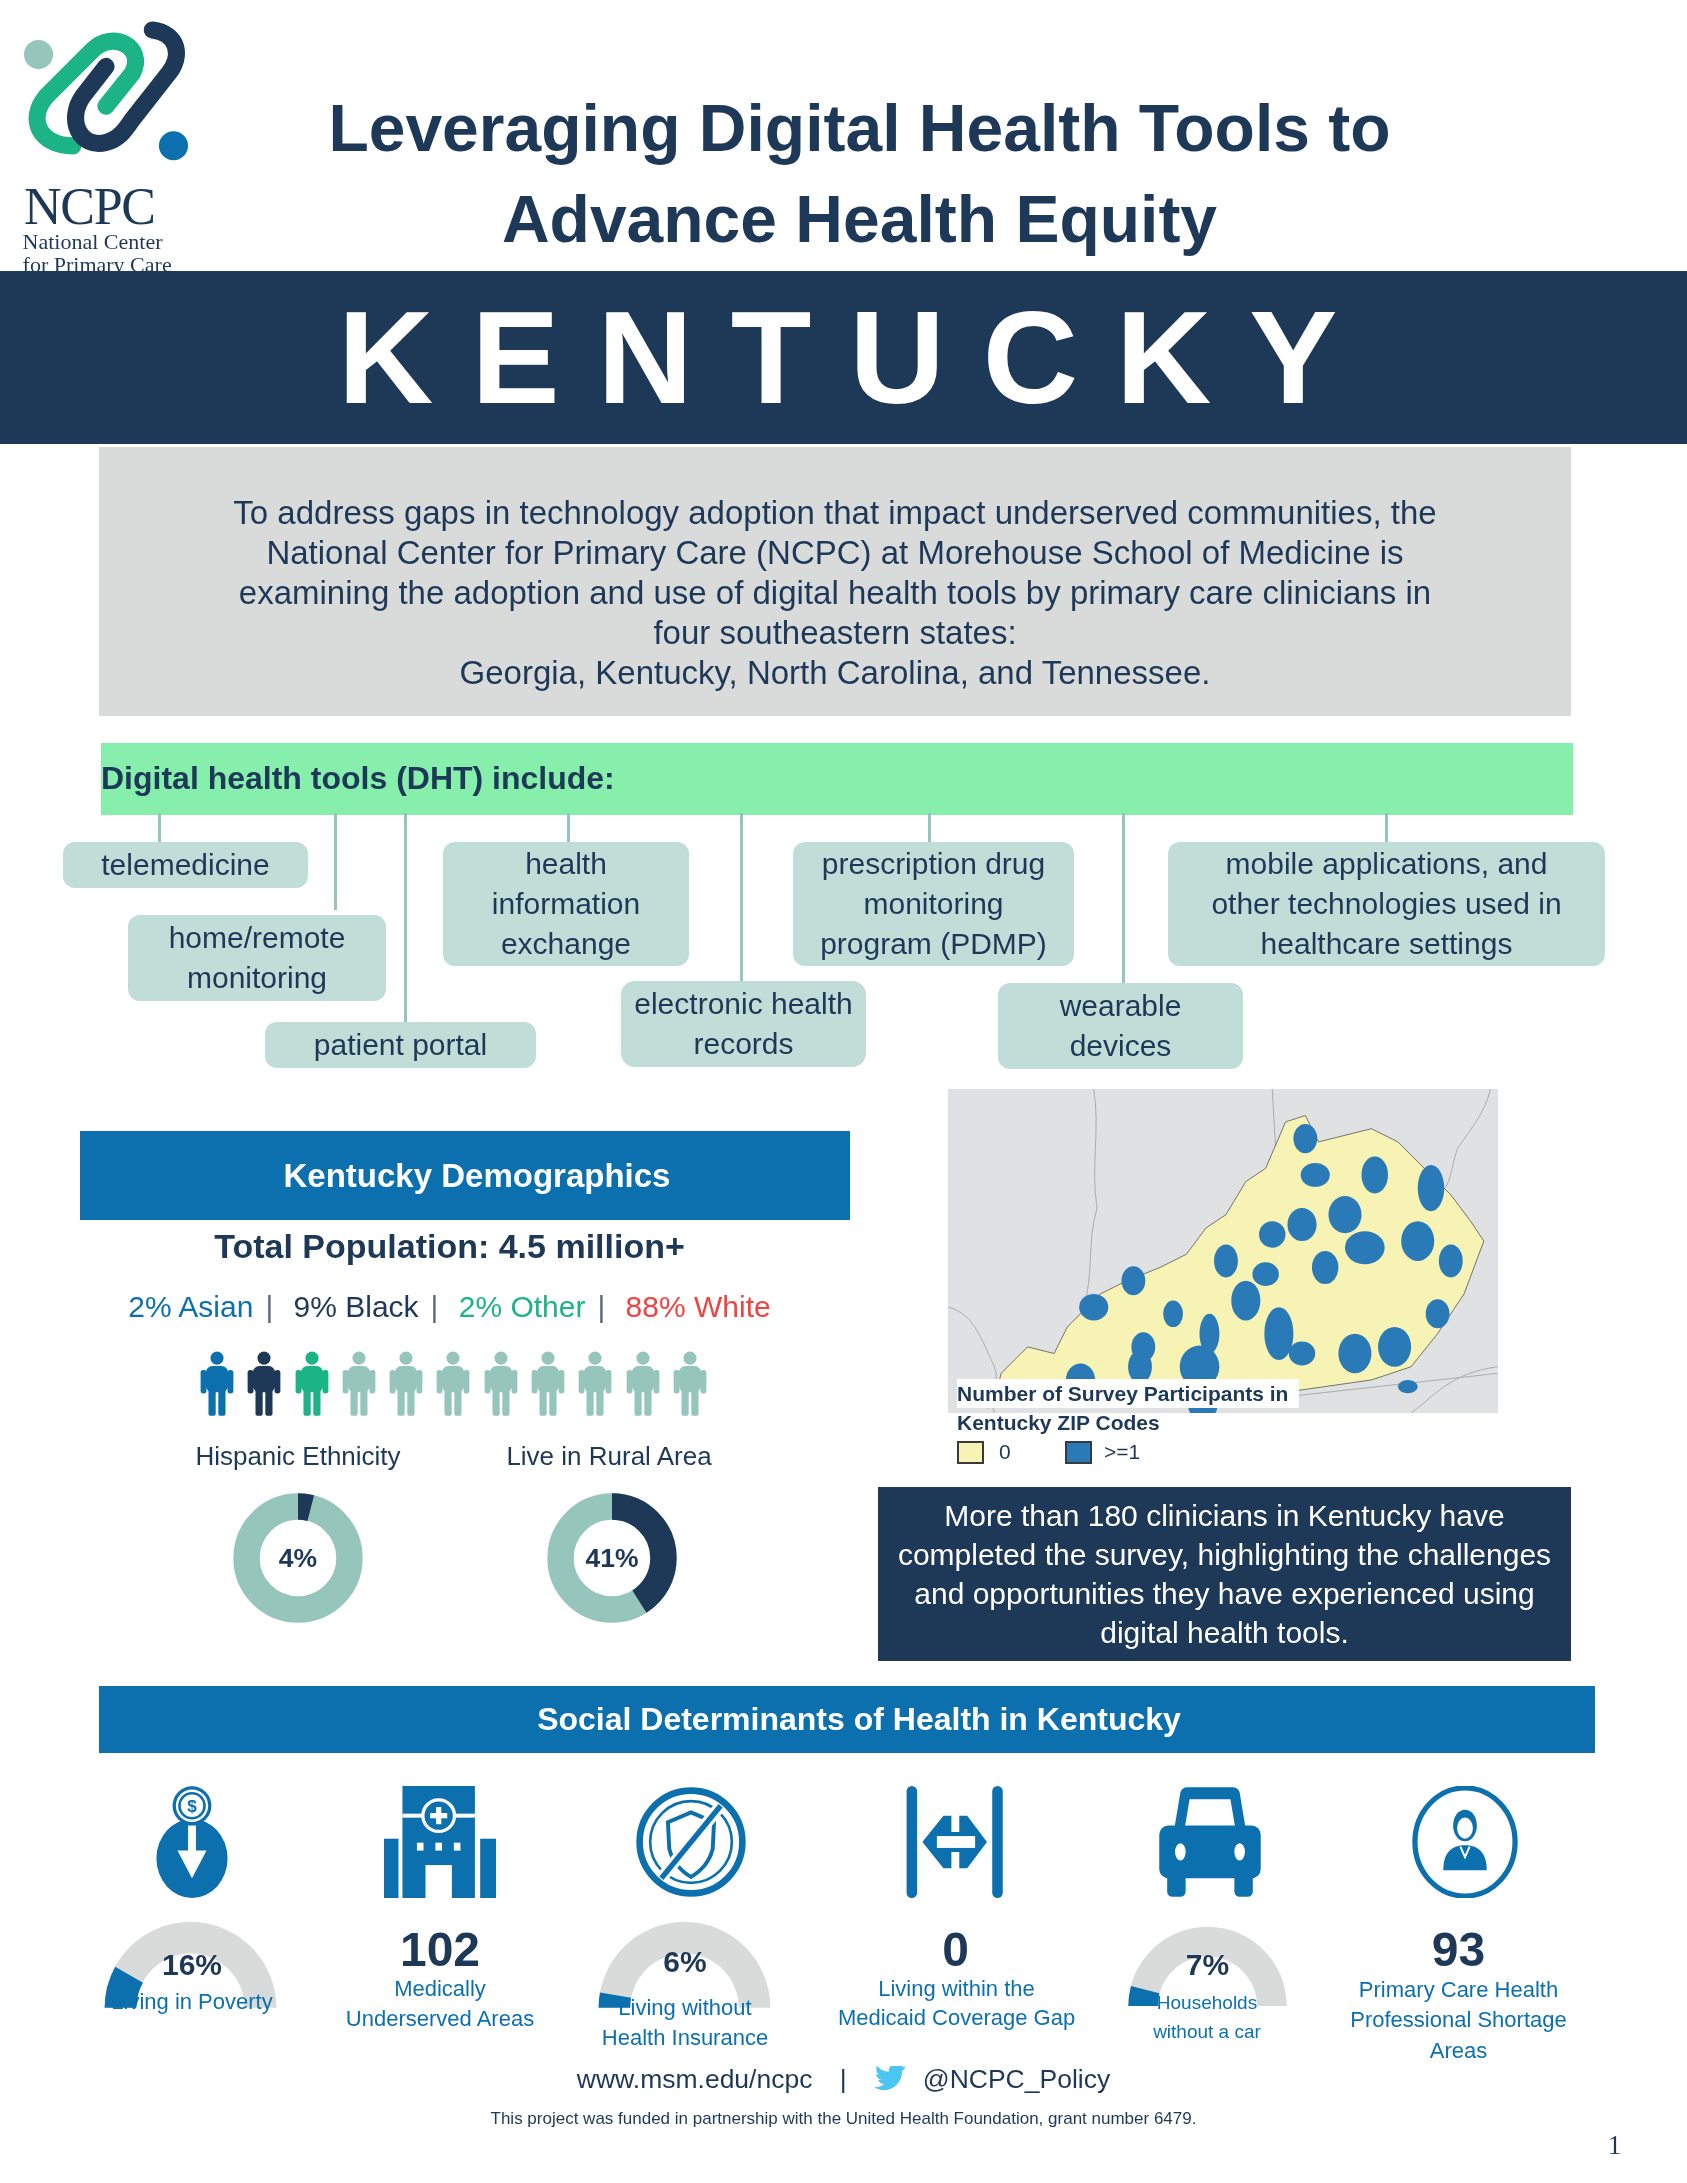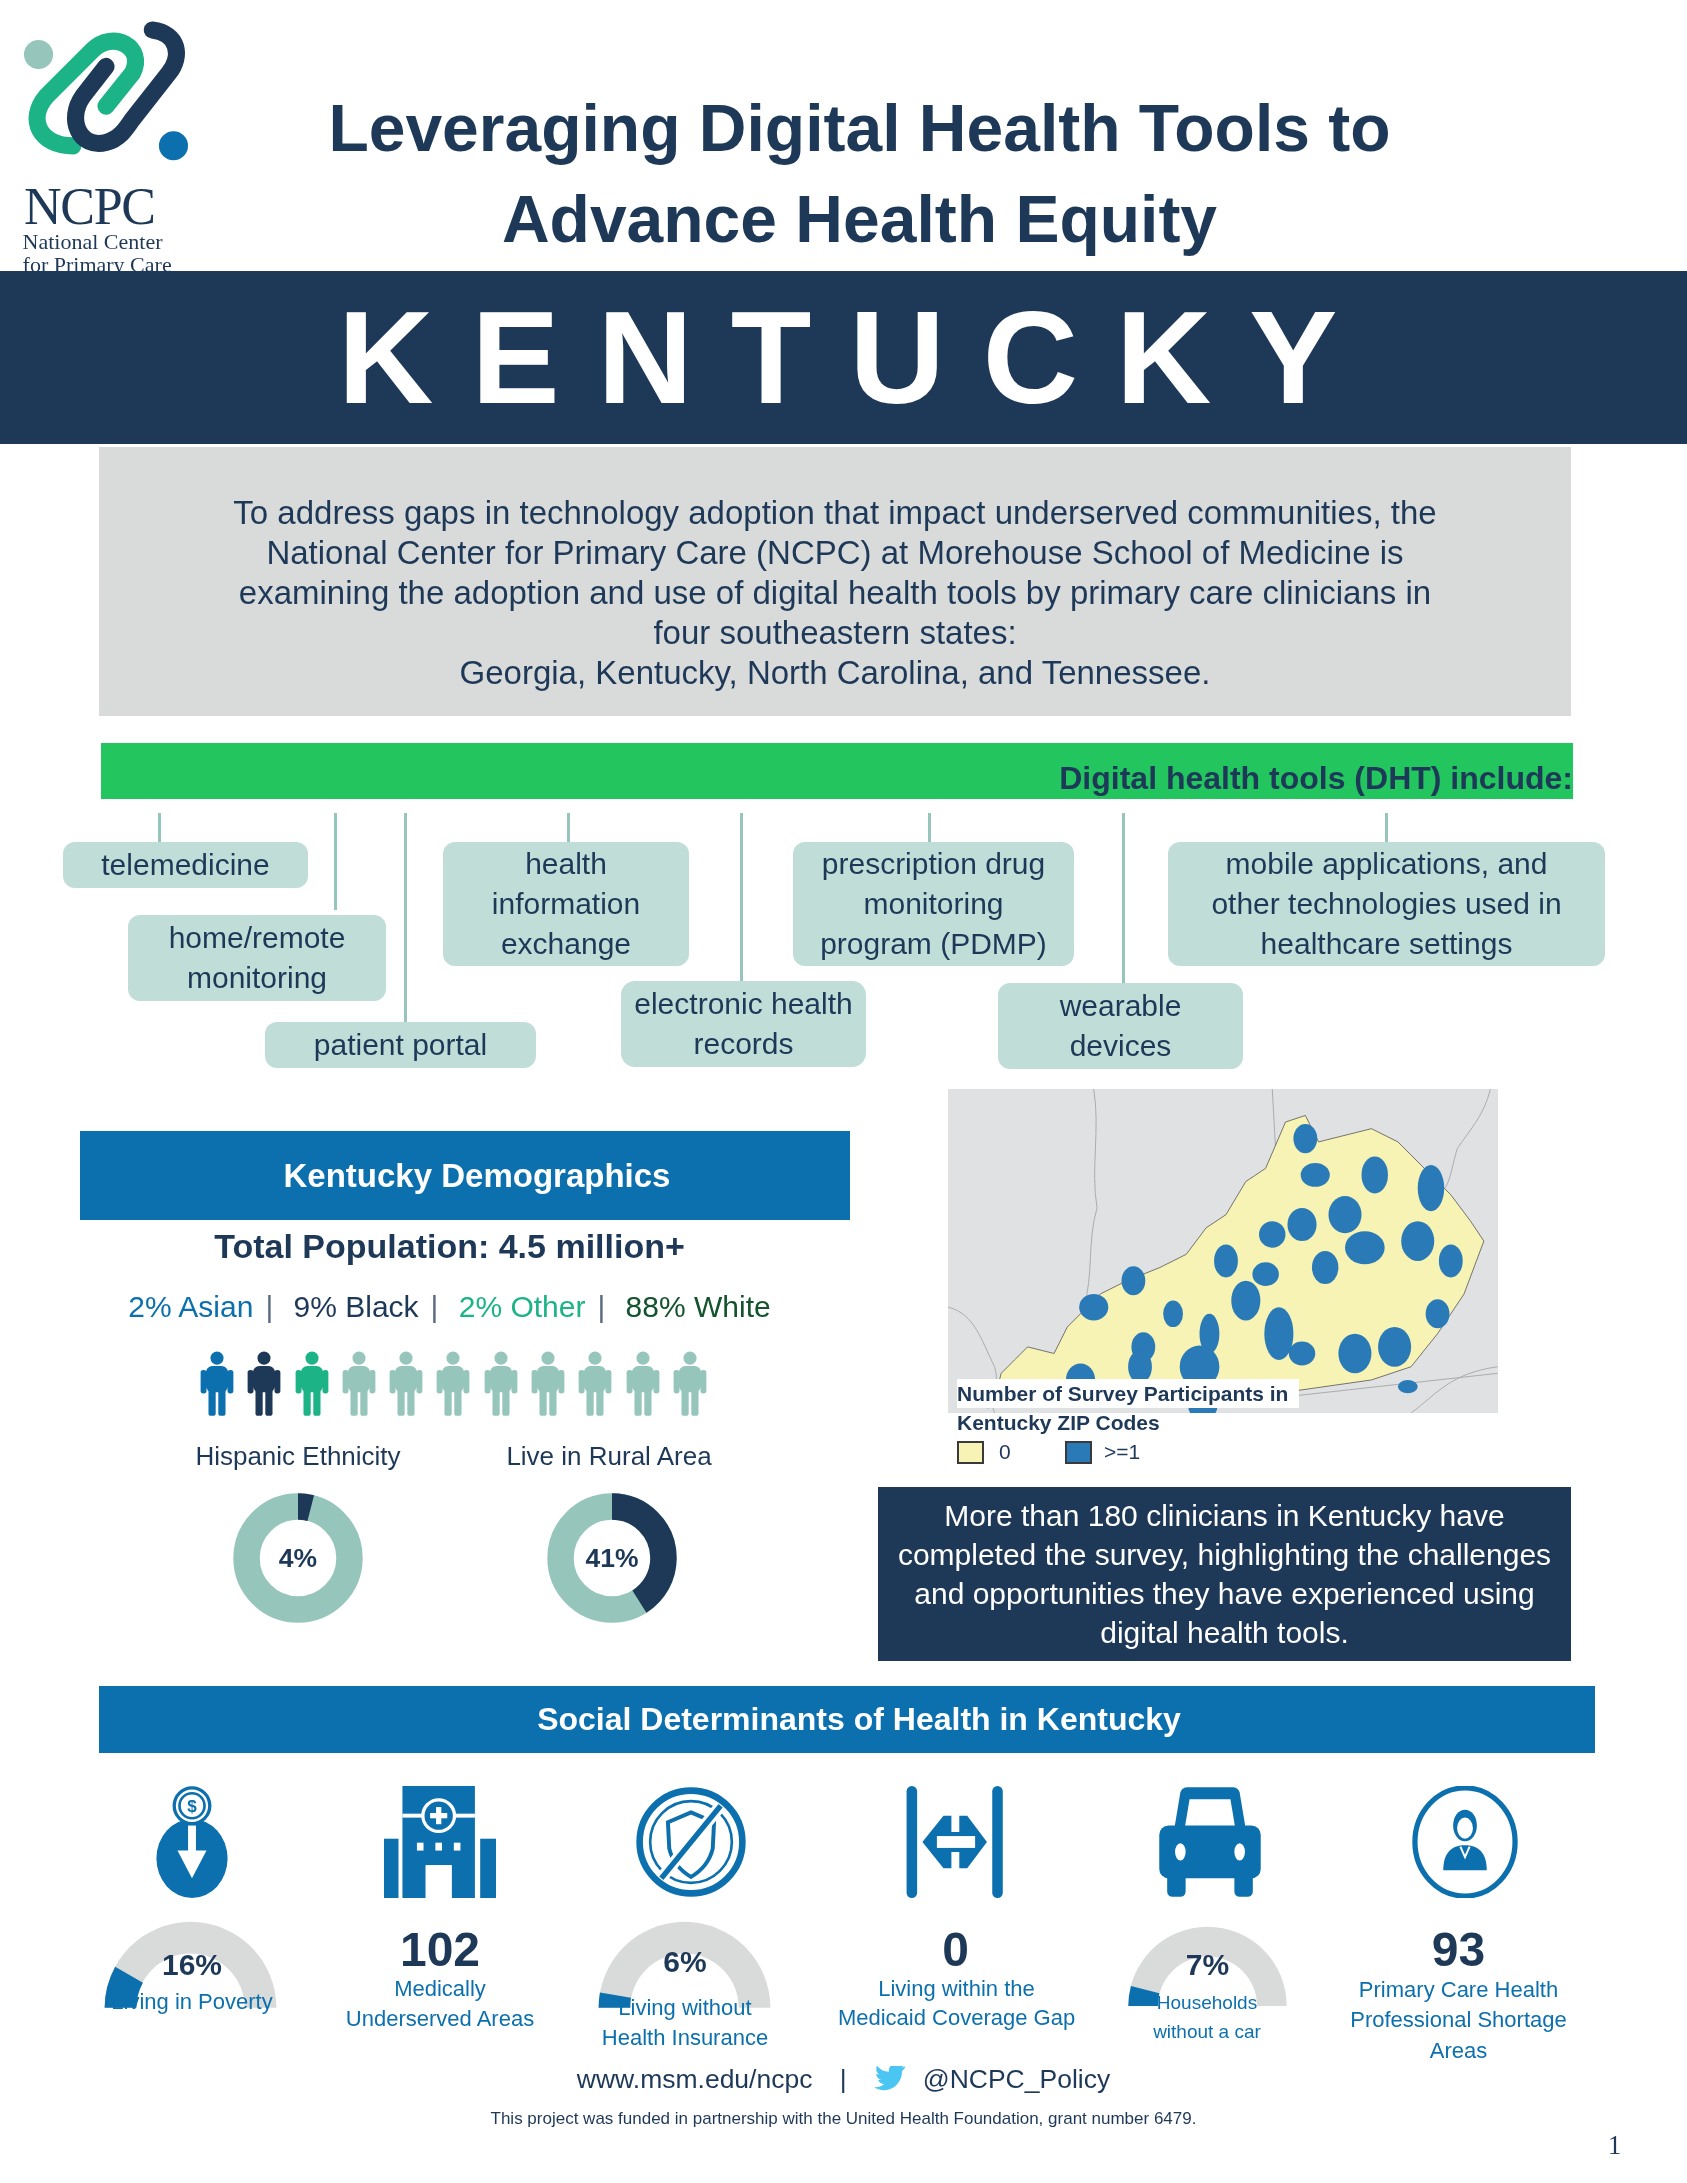--- a/index.html
+++ b/index.html
@@ -8,21 +8,21 @@
   
   #logo { left:20px; top:20px; width:172px; height:245px; }
   .logo-ncpc { position:absolute; left:4px; top:157px; font-family:"Liberation Serif", serif; font-size:52px; color:#1e3858; letter-spacing:-1.3px; }
   .logo-sub { position:absolute; left:2.6px; font-family:"Liberation Serif", serif; font-size:22px; color:#1e3858; line-height:24px; }
   
   .title { left:198px; width:1323px; font-weight:bold; font-size:66px; color:#1e3858; text-align:center; line-height:79px; }
   .banner { left:0; top:271px; width:1687px; height:173px; background:#1e3858; }
   .banner-text { width:100%; text-align:center; color:#fff; font-weight:bold; font-size:132px; letter-spacing:38px; line-height:173px; padding-left:26.5px; box-sizing:border-box; }
   .intro { left:99px; top:447px; width:1472px; height:269px; background:#d9dbdb; box-sizing:border-box; padding-top:46px; }
   .intro p { margin:0; text-align:center; font-size:33px; line-height:40px; color:#1e3858; }
-  .dht-bar { left:101px; top:743px; width:1472px; height:56px; background:#22c55e; font-weight:bold; font-size:32px; line-height:70px; text-align:right; color:#1e3858; }
+  .dht-bar { left:101px; top:743px; width:1472px; height:72px; background:#86efac; font-weight:bold; font-size:32px; line-height:70px; text-align:left; color:#1e3858; }
   .connector { position:absolute; width:3.3px; background:#96c5bb; }
   .dht-item { position:absolute; background:#c0ddd7; border-radius:12px; color:#1e3858; font-size:30px; line-height:40px; text-align:center; display:flex; align-items:center; justify-content:center; box-sizing:border-box; }
   .sec-bar { position:absolute; background:#0c70ae; color:#fff; font-weight:bold; text-align:center;padding-left:24px; }
   .pop-title { left:79px; top:1227px; width:741px; font-size:34px; font-weight:bold; text-align:center; color:#1e3858; }
   .race { left:79px; top:1290px; width:741px; font-size:30px; text-align:center; }
   .race .sep { color:#5a6b80; margin:0 12px; }
   .people { left:198px; top:1350px; width:516px; height:66px; display:flex; gap:9.3px; }
   .person { width:38px; height:66px; }
   .donut-label { position:absolute; font-size:26px; color:#1e3858; text-align:center; }
   .donut { position:absolute; width:132px; height:132px; }
@@ -87,21 +87,21 @@
 <div class="dht-item" style="left:793px; top:842px; width:281px; height:124px; padding:0 18.5px;">prescription drug monitoring program (PDMP)</div>
 <div class="dht-item" style="left:998px; top:983px; width:245px; height:86px; padding:0 52px;">wearable devices</div>
 <div class="dht-item" style="left:1168px; top:842px; width:437px; height:124px; padding:0 30px;">mobile applications, and other technologies used in healthcare settings</div>
 
 <div class="sec-bar" style="left:80px; top:1131px; width:746px; height:89px; font-size:33px; line-height:89px;">Kentucky Demographics</div>
 <div class="abs pop-title">Total Population: 4.5 million+</div>
 <div class="abs race">
   <span style="color:#0c70ae"><span>2%</span> <span>Asian</span></span><span class="sep">|</span>
   <span style="color:#1e3858"><span>9%</span> <span>Black</span></span><span class="sep">|</span>
   <span style="color:#1cb386"><span>2%</span> <span>Other</span></span><span class="sep">|</span>
-  <span style="color:#14532d"><span>88%</span> <span>White</span></span>
+  <span style="color:#ef4444"><span>88%</span> <span>White</span></span>
 </div>
 
 <div class="abs people">
   <svg class="person" viewBox="0 0 58 100">
       <g fill="#0c70ae">
         <circle cx="29" cy="12" r="10"></circle>
         <rect x="12" y="24" width="34" height="40" rx="10"></rect>
         <rect x="4" y="30" width="9" height="36" rx="4"></rect>
         <rect x="45" y="30" width="9" height="36" rx="4"></rect>
         <rect x="16" y="58" width="11" height="42" rx="4"></rect>

